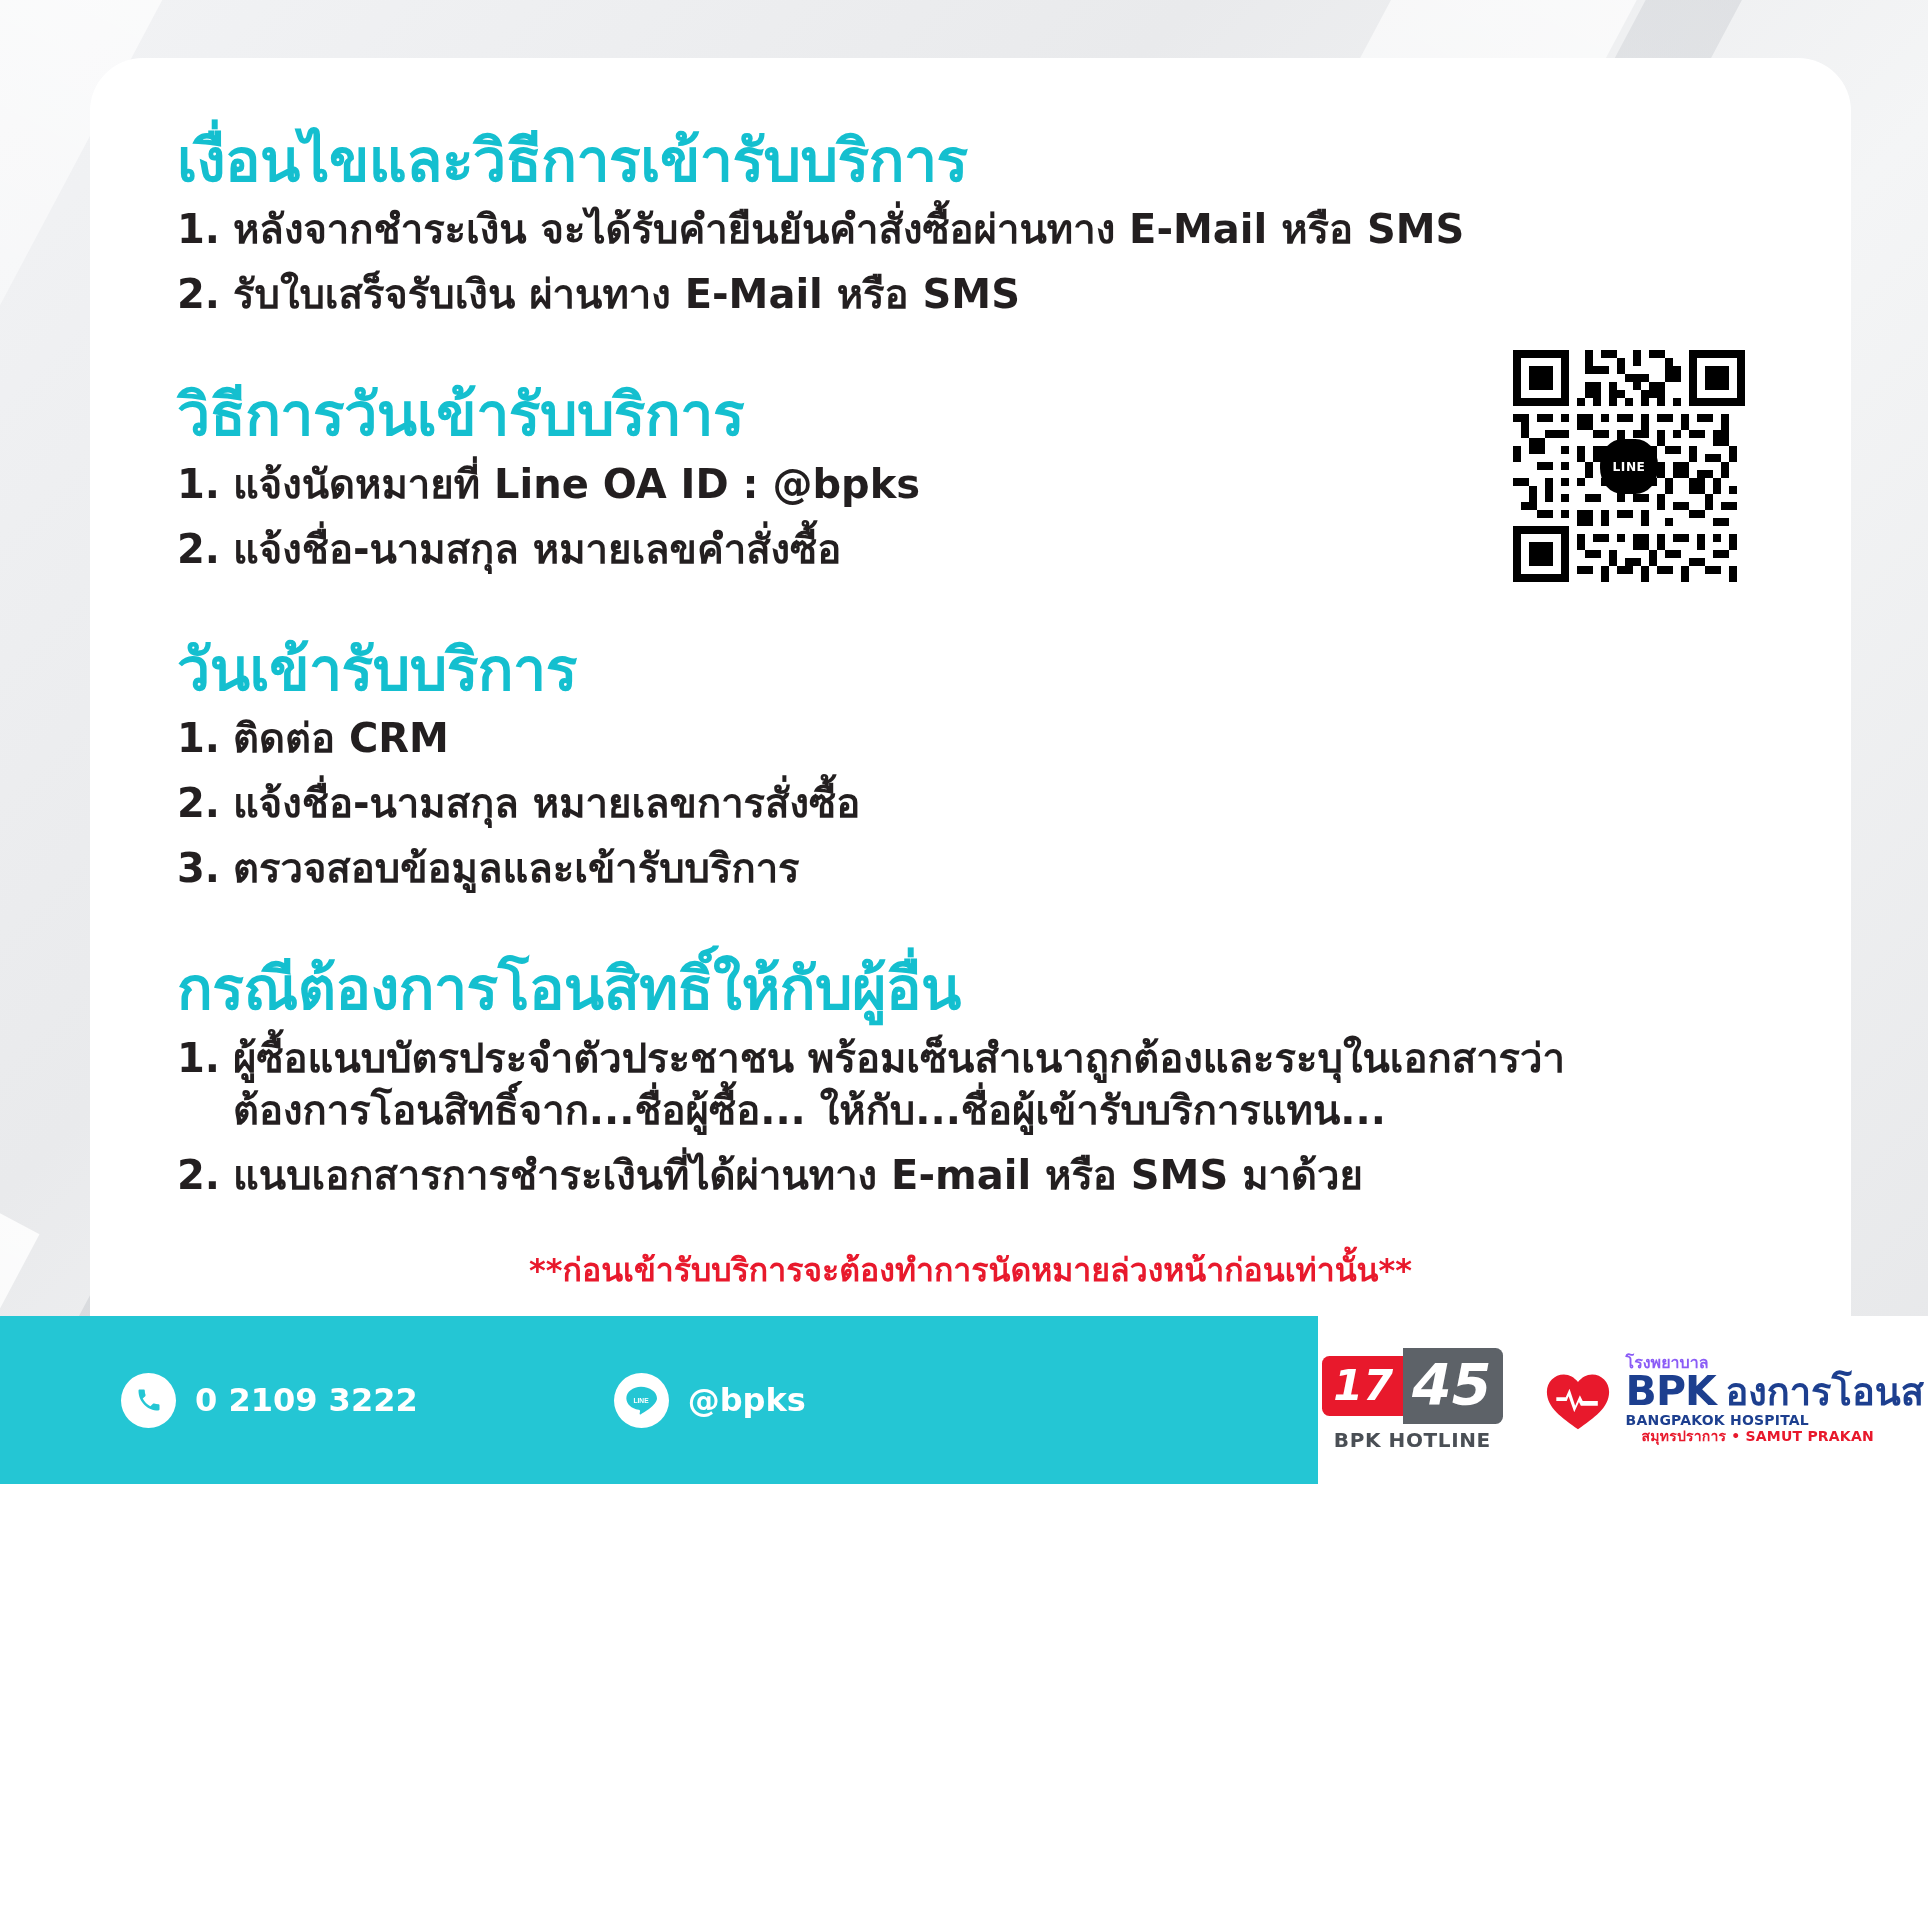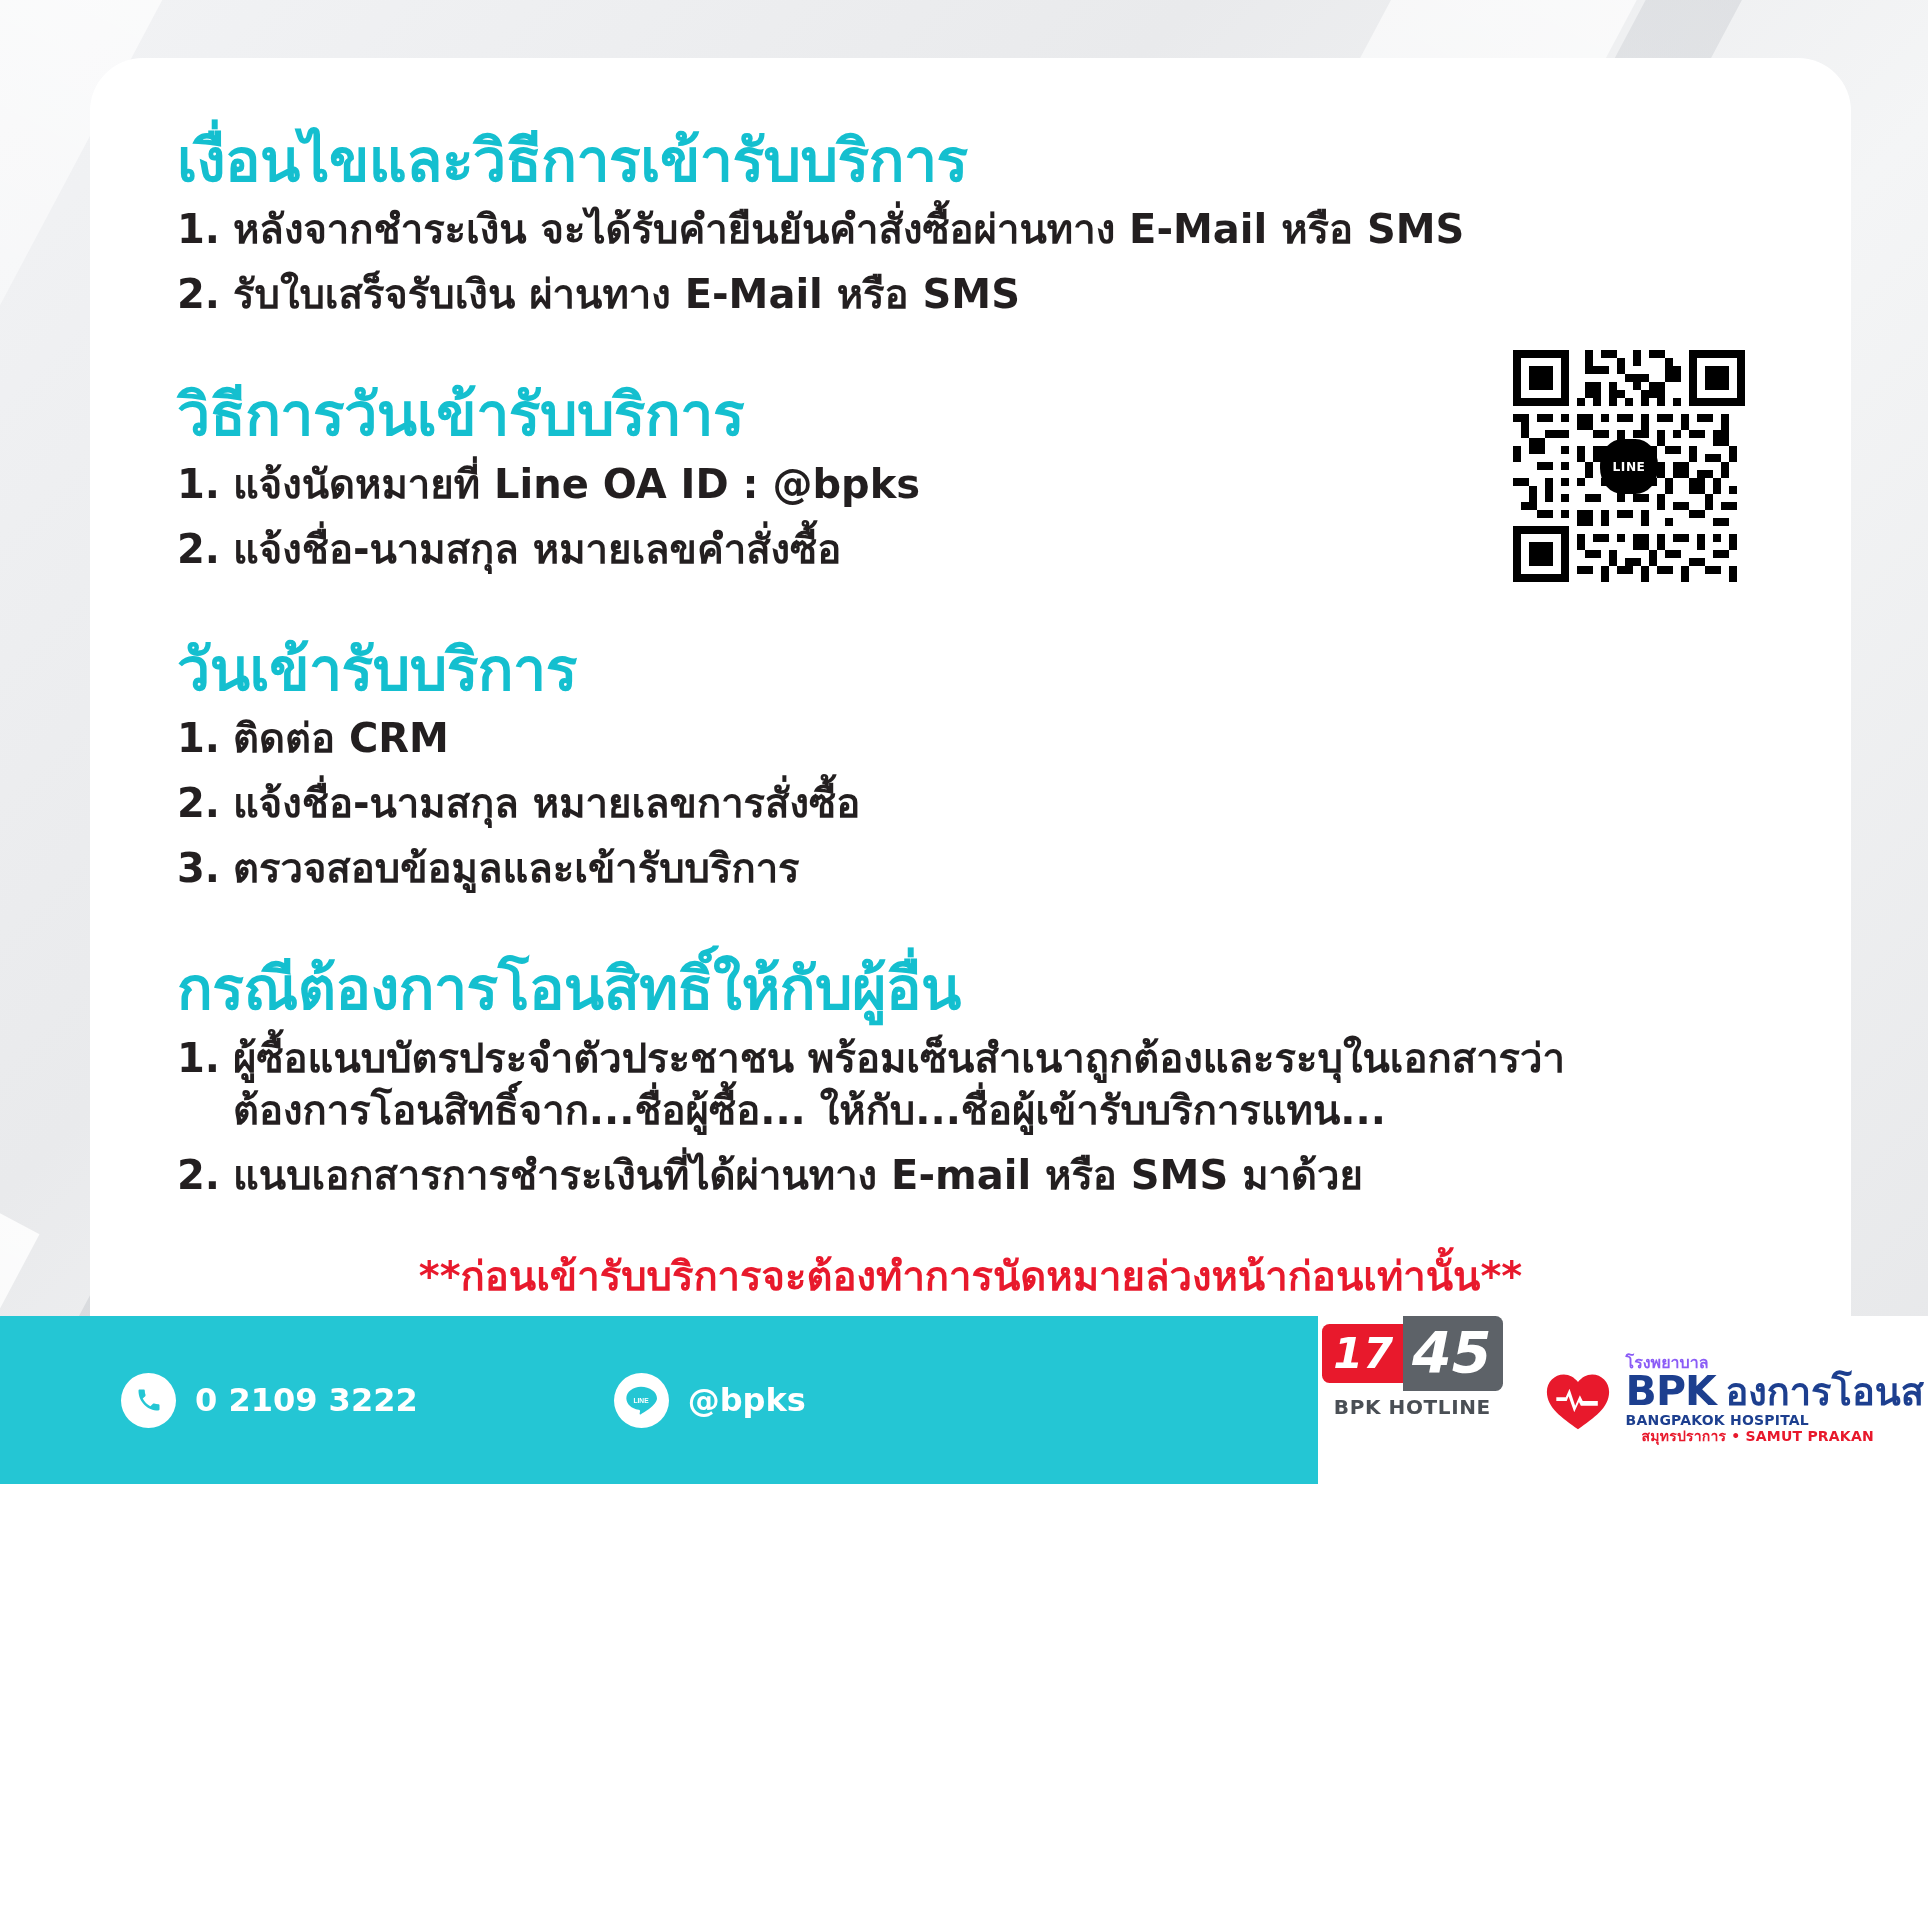--- a/index.html
+++ b/index.html
@@ -119,21 +119,21 @@
   .qr-line-badge span {
     color: #ffffff;
     font-size: 12.2px;
     font-weight: 700;
     letter-spacing: 0.5px;
   }
 
   .note {
     text-align: center;
     color: #e8192c;
-    font-size: 40px;
+    font-size: 32px;
     font-weight: 700;
     margin-top: 43px;
   }
 
   
   .footer {
     position: absolute;
     left: 0;
     bottom: 0;
     width: 1928px;
@@ -170,20 +170,21 @@
     font-size: 30px;
     font-weight: 700;
   }
   .f-gap-a { width: 92px; }
   .f-gap-b { width: 104px; }
 
   .footer-right {
     flex: 1 1 auto;
     background: #ffffff;
     display: flex;
+    align-items: center;
     justify-content: center;
     gap: 40px;
   }
 
   .hotline { text-align: center; }
   .hotline .digits {
     display: flex;
     align-items: center;
     justify-content: center;
   }

